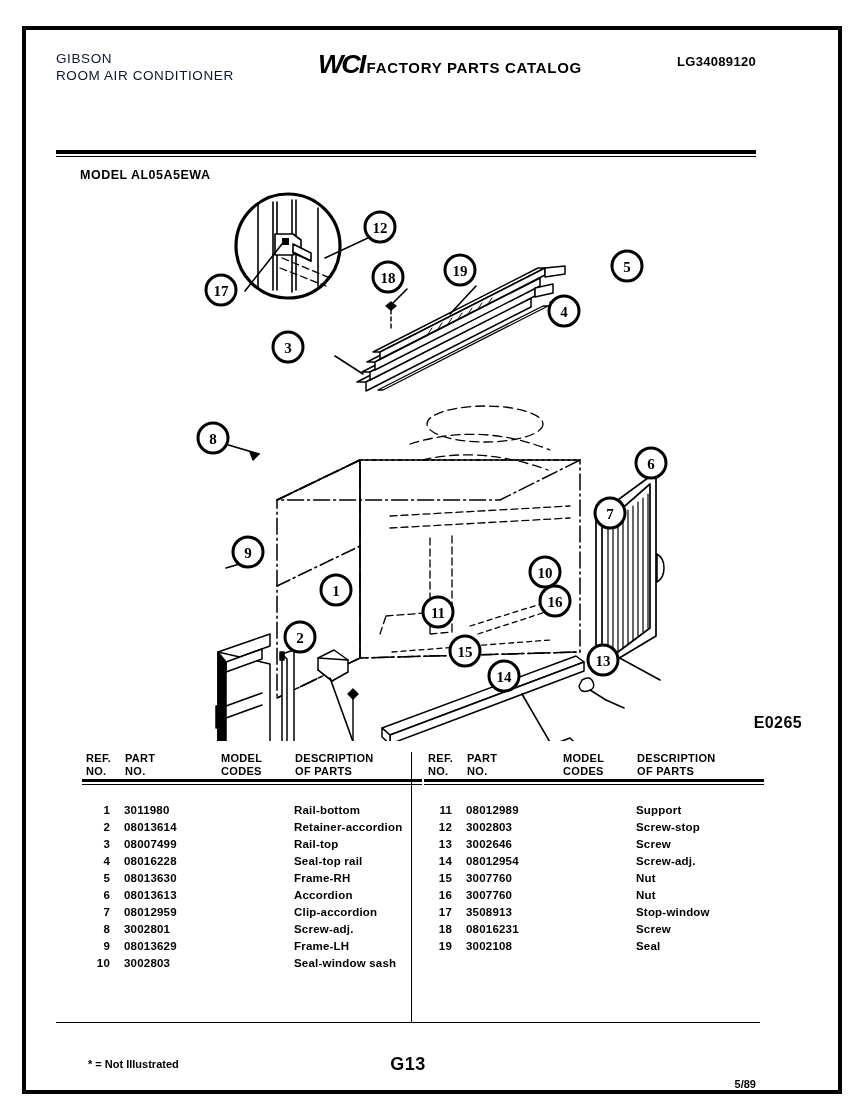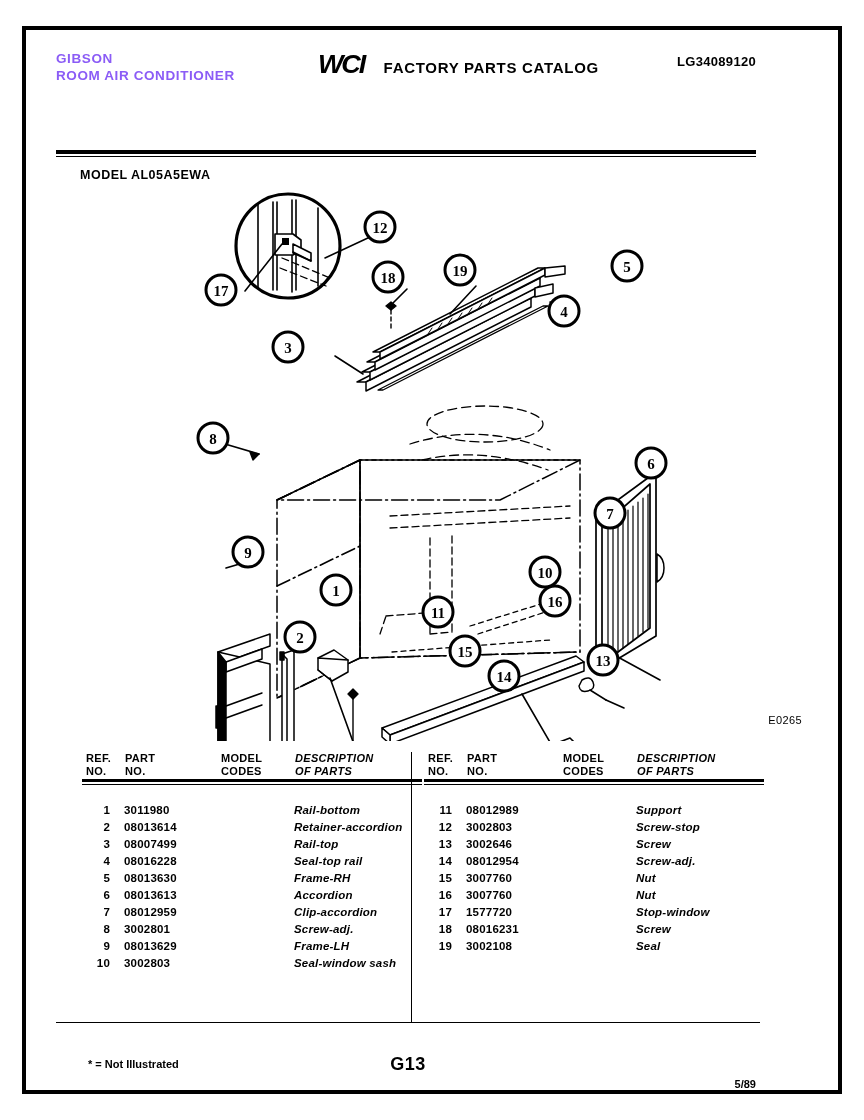--- a/index.html
+++ b/index.html
@@ -19,26 +19,26 @@
   #sheet {
     position: absolute;
     left: 22px; top: 26px;
     width: 820px; height: 1068px;
     border: 4px solid #000;
     background: #fff;
   }
   
   #hdr { position: absolute; left: 56px; top: 50px; width: 700px; height: 60px; }
   .brand {
-    font-weight: bold; font-size: 13.5px; letter-spacing: .6px;
-    color: #8b5cf6; line-height: 17px; text-transform: uppercase;
+    font-weight: normal; font-size: 13.5px; letter-spacing: .6px;
+    color: #0f172a; line-height: 17px; text-transform: uppercase;
   }
   #wci-block {
     position: absolute; left: 262px; top: 2px;
-    display: flex; align-items: baseline; gap: 23px;
+    display: flex; align-items: baseline; gap: 6px;
   }
   #wci-logo {
     font-family: "Liberation Sans", sans-serif;
     font-weight: bold; font-style: italic;
     font-size: 25px; letter-spacing: -2px;
     color: #000; line-height: 24px;
     transform: scaleX(1.08);
     transform-origin: left bottom;
   }
   #catalog-words {
@@ -55,21 +55,21 @@
   #rule-thin { height: 1px; background: #000; margin-top: 2px; }
   #model-line {
     position: absolute; left: 56px; top: 168px;
     font-weight: bold; font-size: 12.5px; letter-spacing: .5px; padding-left: 24px;
   }
   
   #diagram { position: absolute; left: 30px; top: 186px; width: 800px; height: 555px; }
   #diagram svg { display: block; }
   #ecode {
     position: absolute; right: 62px; top: 714px;
-    font-weight: normal; font-size: 11px; letter-spacing: .4px;
+    font-weight: bold; font-size: 16px; letter-spacing: .4px;
   }
   
   #tables {
     position: absolute; left: 56px; top: 752px;
     width: 704px; height: 270px;
   }
   .thead-rule-thick { height: 3px; background: #000; }
   .thead-rule-thin { height: 1px; background:#000; margin-top:2px; }
   .tbl { position: absolute; top: 0; width: 340px; }
   #tbl-left  { left: 26px; }
@@ -88,21 +88,21 @@
     text-align: left; vertical-align: top; padding: 0 0 2px 0;
     line-height: 12.5px; white-space: pre-line;
   }
   table.parts td {
     font-weight: bold; font-size: 11.5px; letter-spacing: .2px;
     padding: 1.5px 0; line-height: 14px; vertical-align: top;
   }
   .c-ref  { width: 42px; text-align: right; padding-right: 14px !important; }
   .c-part { width: 96px; }
   .c-code { width: 74px; }
-  .c-desc { width: auto; font-style: italic; }
+  .c-desc { width: auto; }
   th.c-ref { text-align: left; padding-left: 4px !important; }
   .spacer-row td { height: 16px; padding: 0 !important; }
   
   #footer { position: absolute; left: 56px; top: 1054px; width: 704px; height: 26px; }
   #not-illus { position: absolute; left: 8px; top: 4px; font-weight: bold; font-size: 11px; margin-left: 24px; }
   #page-no {
     position: absolute; left: 0; right: 0; top: 0; text-align: center;
     font-weight: bold; font-size: 18px; letter-spacing: .5px;
   }
   #rev-date { position: absolute; right: 4px; top: 4px; font-weight: bold; font-size: 11px; margin-top: 20px; }
@@ -595,21 +595,21 @@
               <td class="c-desc">Nut</td>
             </tr>
             <tr>
               <td class="c-ref">16</td>
               <td class="c-part">3007760</td>
               <td class="c-code"></td>
               <td class="c-desc">Nut</td>
             </tr>
             <tr>
               <td class="c-ref">17</td>
-              <td class="c-part">1577720</td>
+              <td class="c-part">3508913</td>
               <td class="c-code"></td>
               <td class="c-desc">Stop-window</td>
             </tr>
             <tr>
               <td class="c-ref">18</td>
               <td class="c-part">08016231</td>
               <td class="c-code"></td>
               <td class="c-desc">Screw</td>
             </tr>
             <tr>

